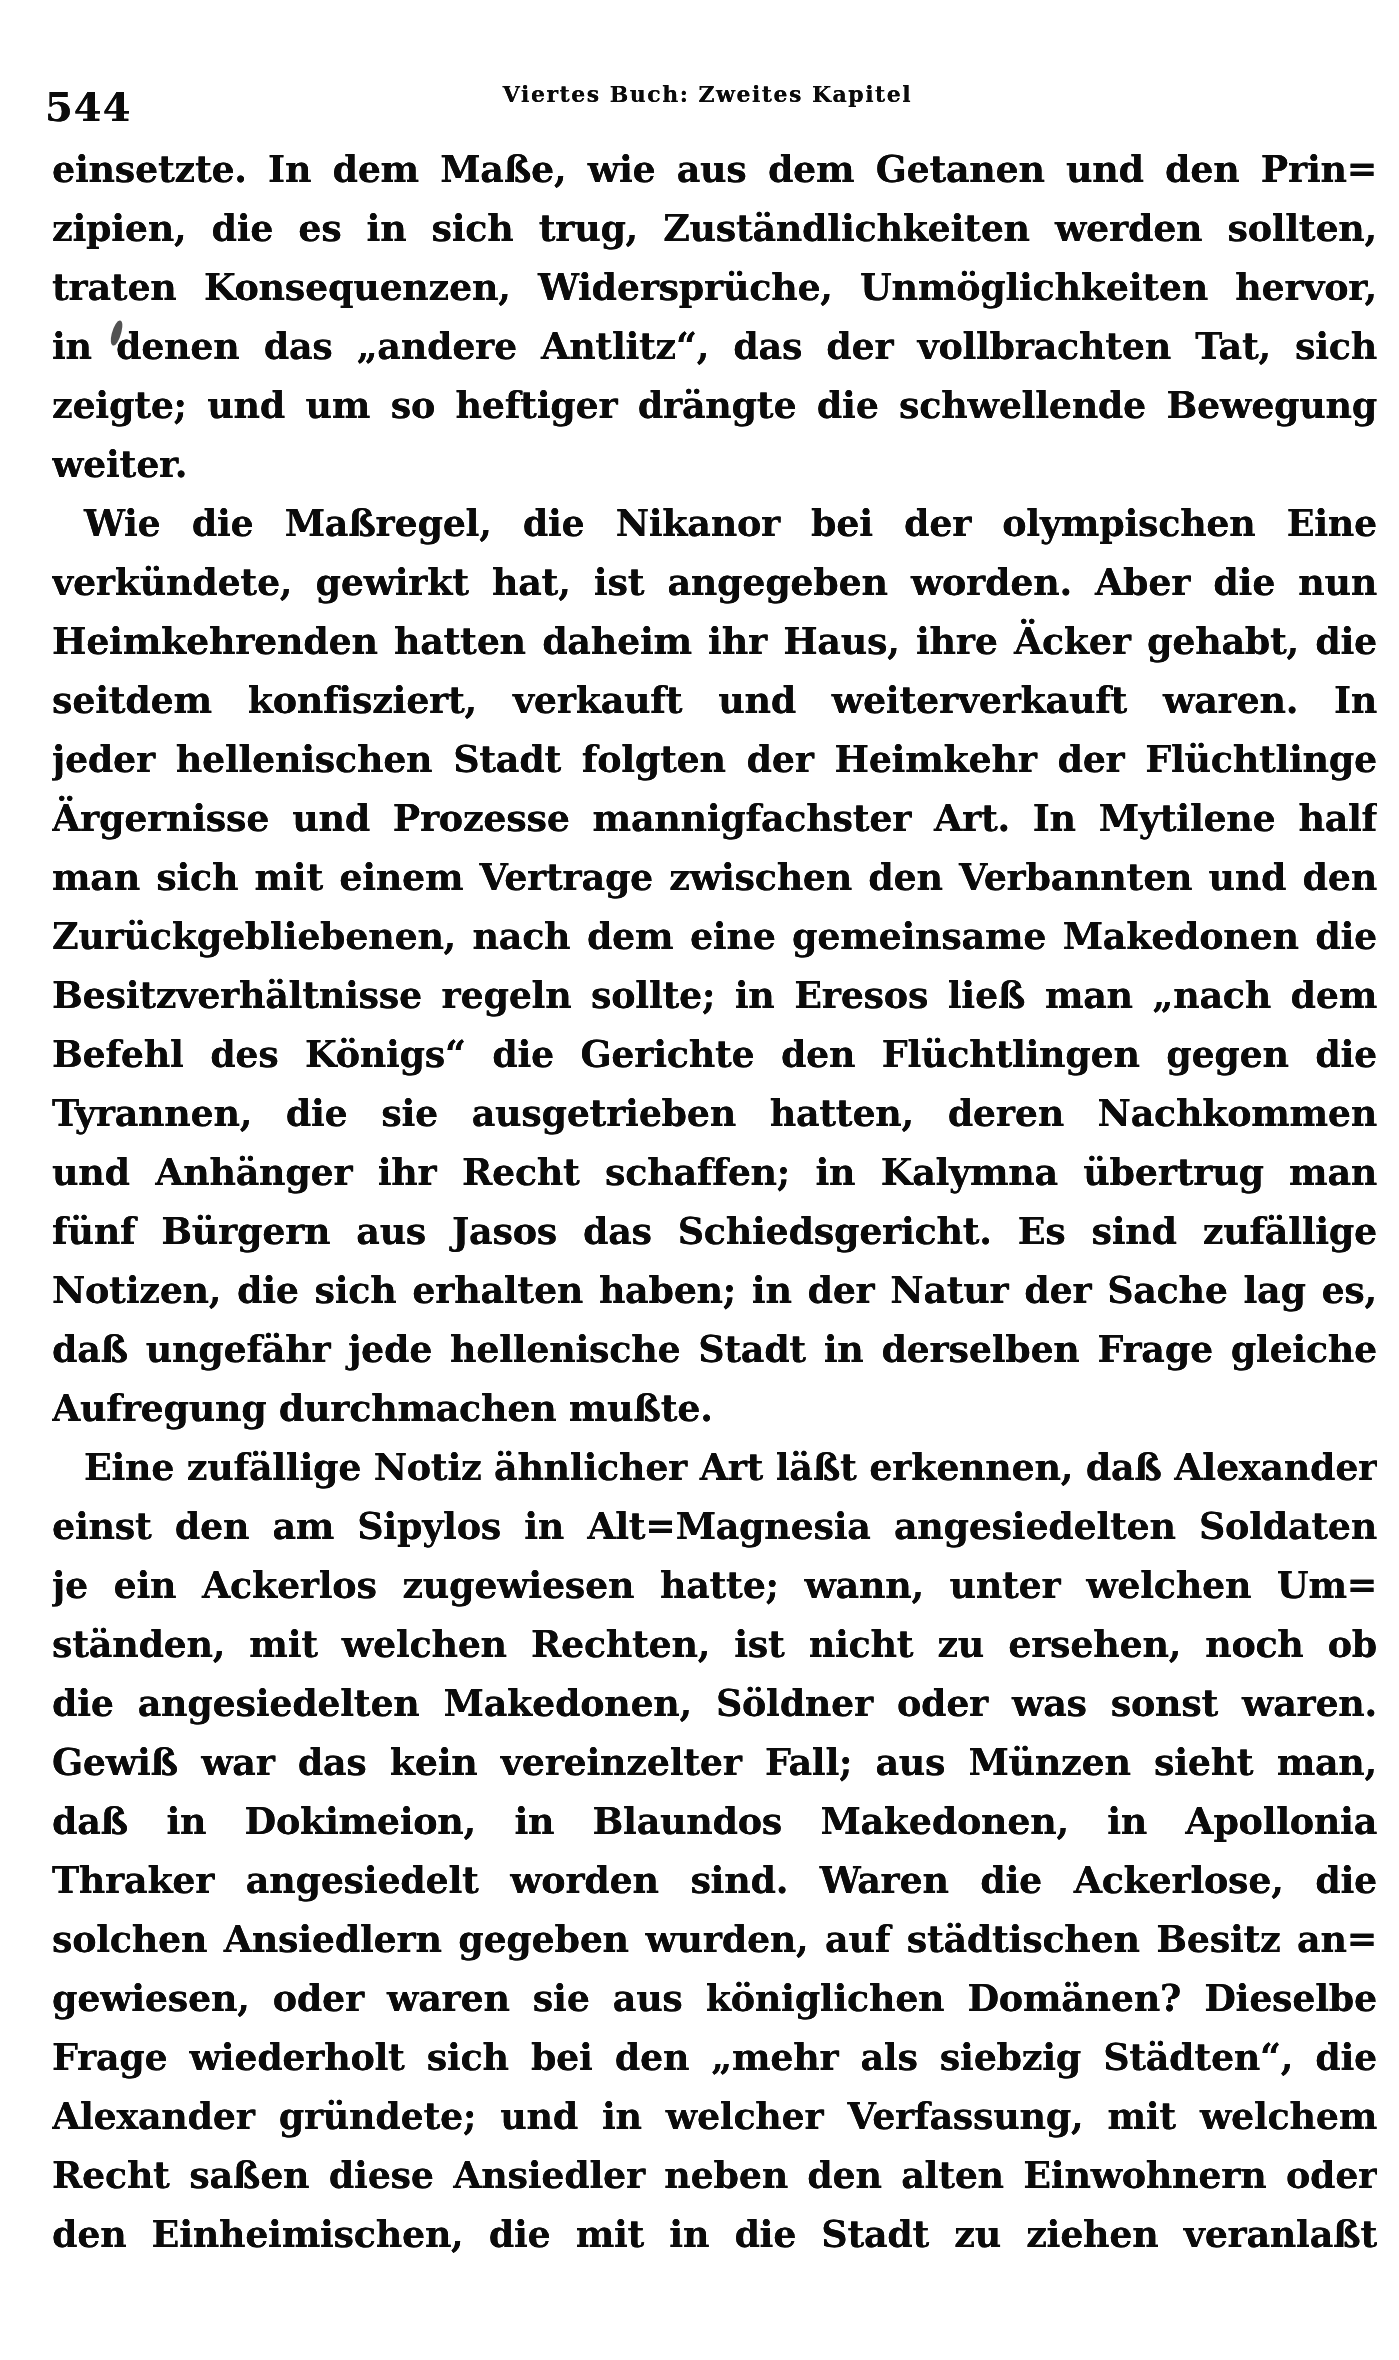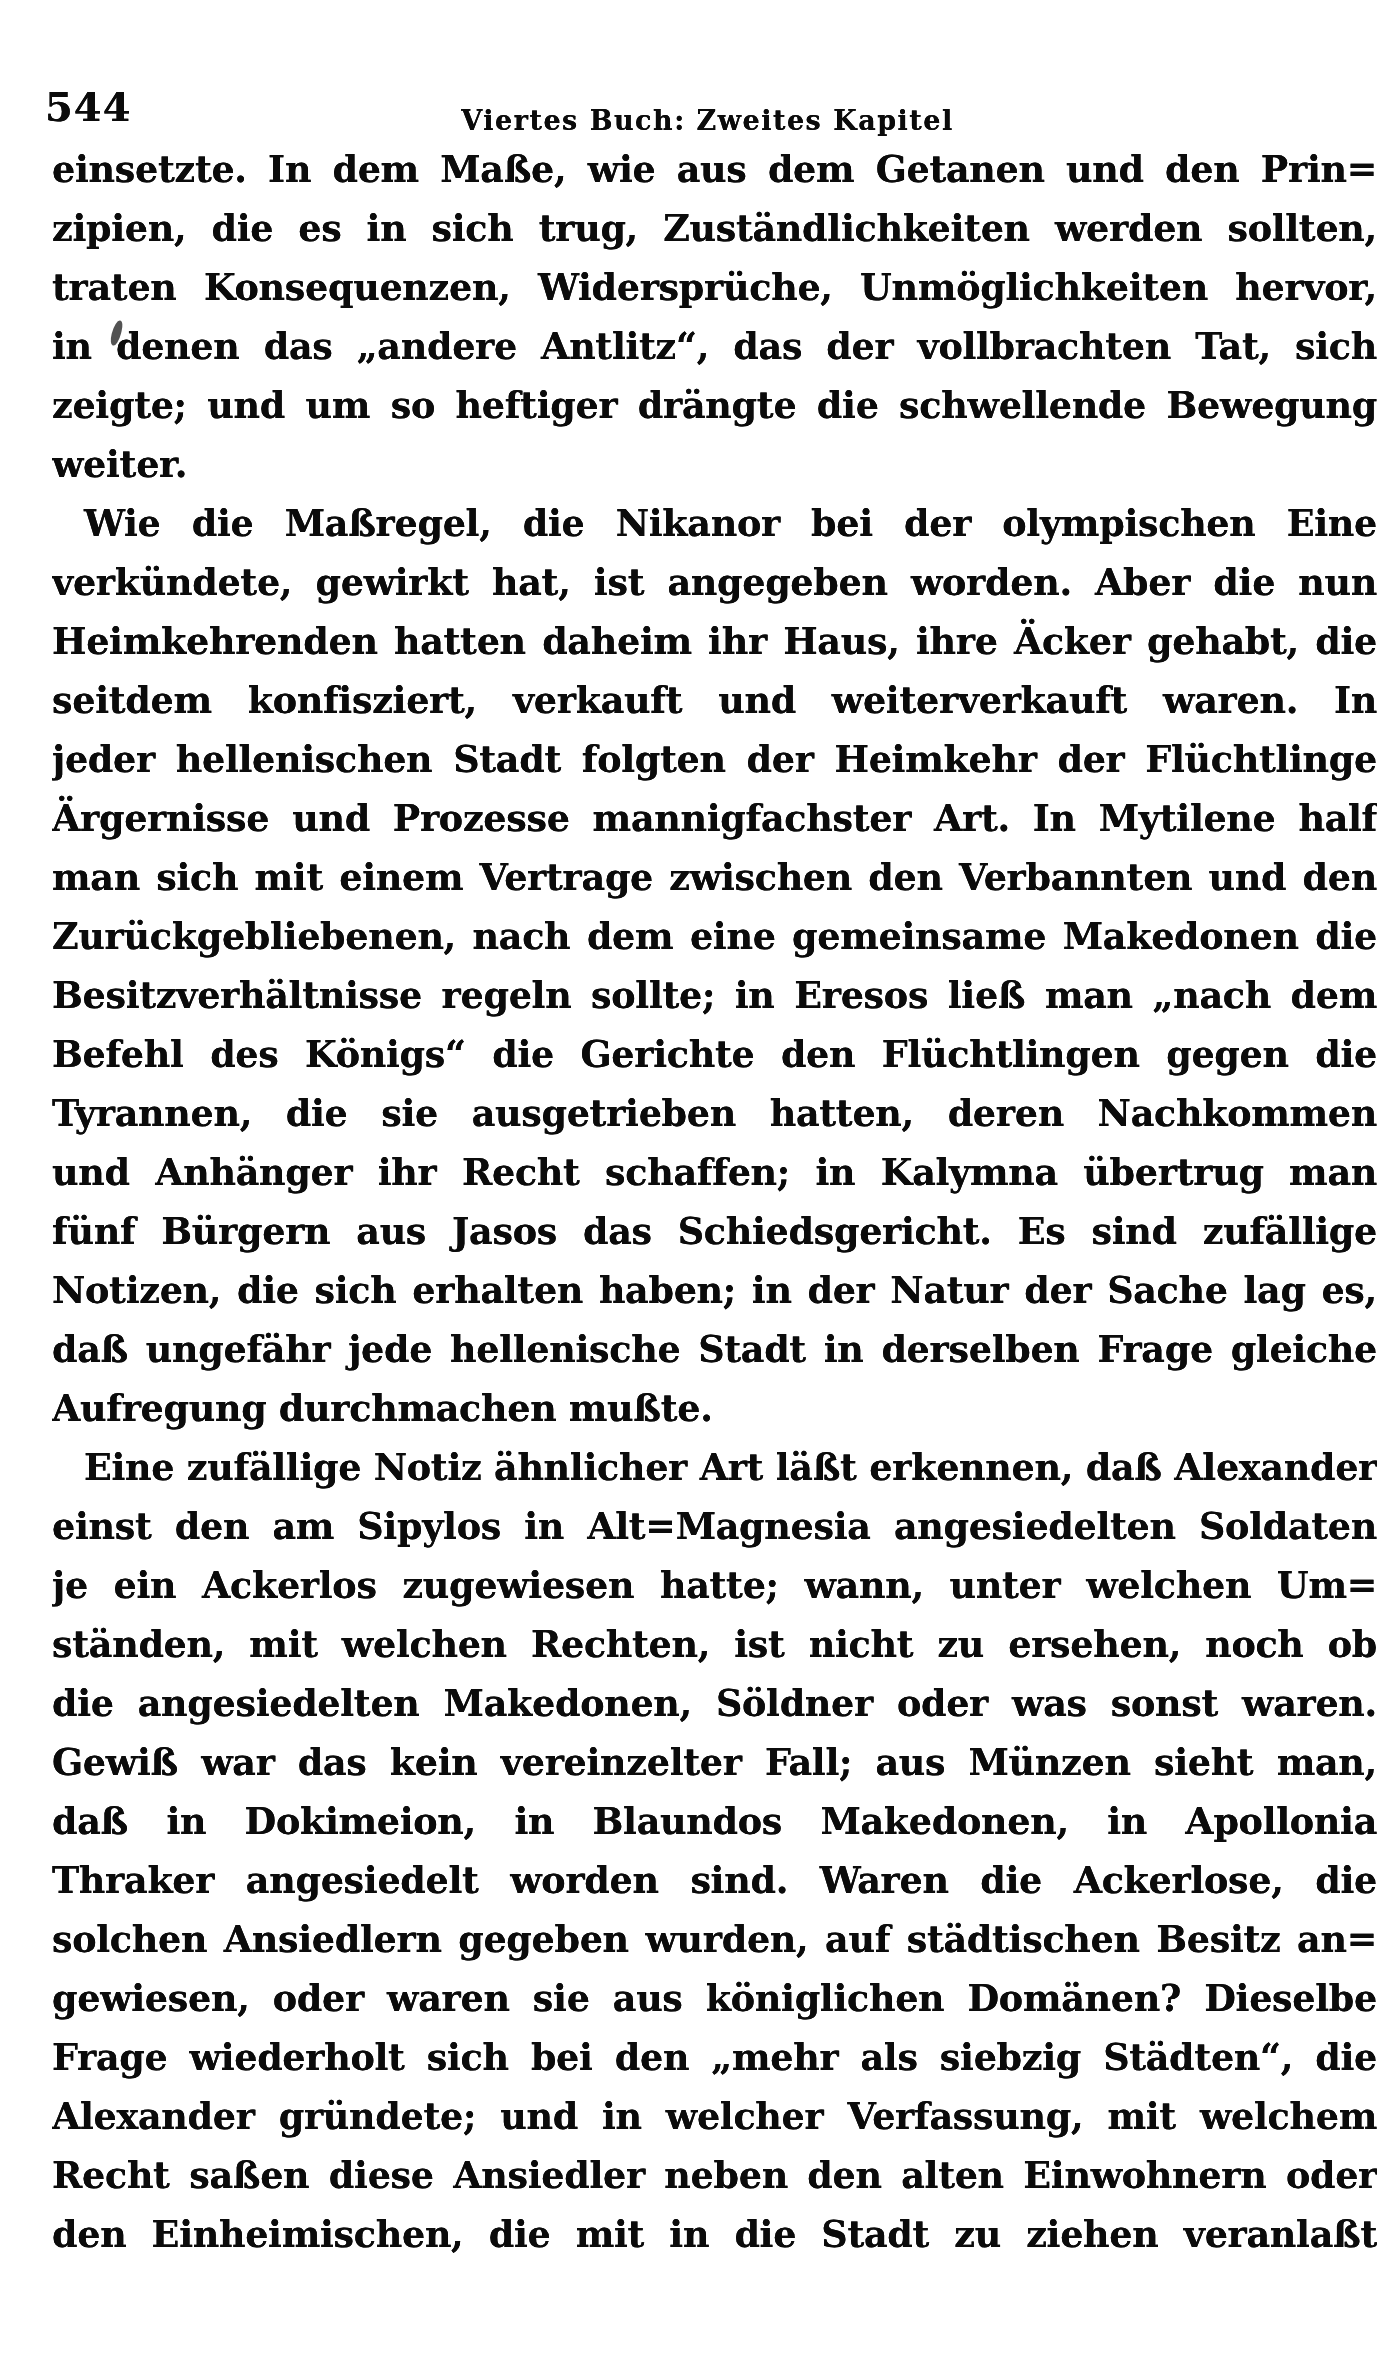--- a/index.html
+++ b/index.html
@@ -31,23 +31,23 @@
     top: 2px;
     font-size: 40px;
     font-weight: 700;
     letter-spacing: 1px;
     text-shadow: 0 0 0.6px currentColor;
   }
   .running-header {
     position: absolute;
     left: 0;
     right: 0;
-    top: 24px;
+    top: 0;
     text-align: center;
-    font-size: 27px;
+    font-size: 22px;
     font-weight: 700;
     letter-spacing: 1.5px;
     text-shadow: 0 0 0.5px currentColor;
   }
   
   .text-block {
     position: absolute;
     left: 45px;
     top: 140px;
     width: 1325px;

